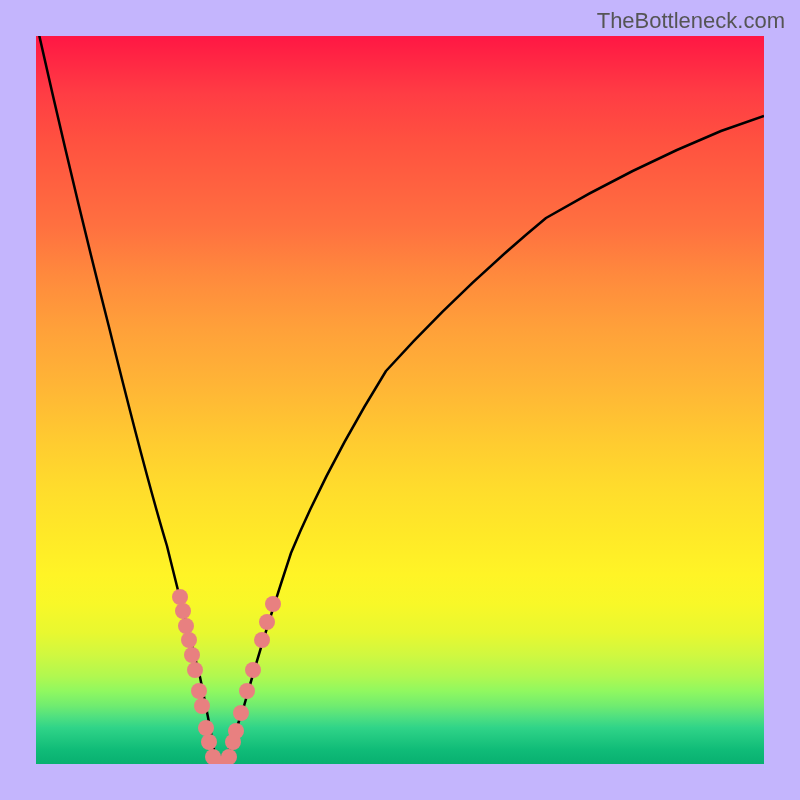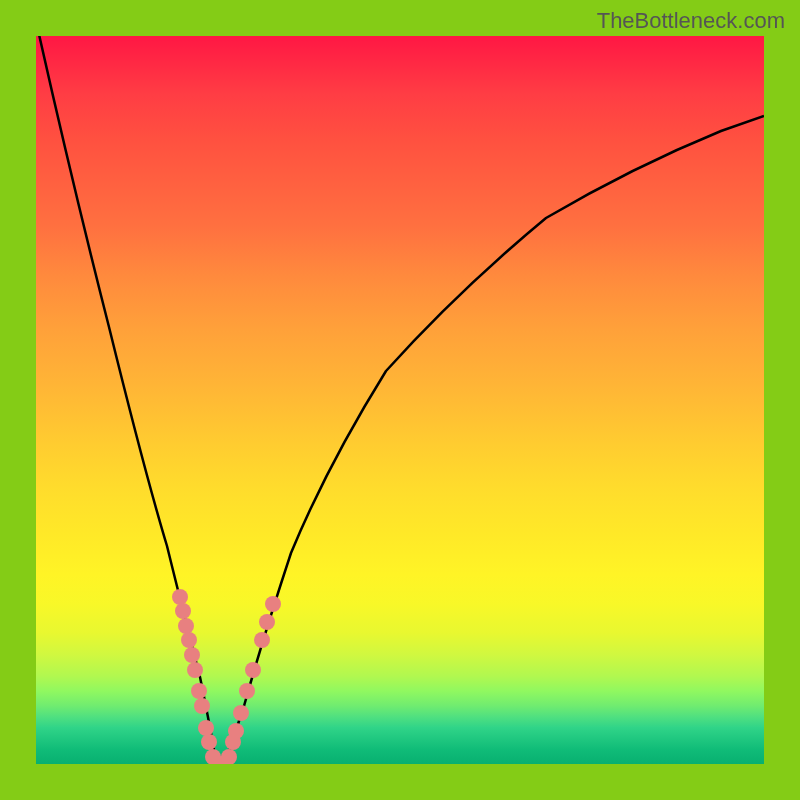--- a/index.html
+++ b/index.html
@@ -13,21 +13,21 @@
       height: 800px;
       overflow: hidden;
       position: relative;
       background: #000;
     }
     
     .container {
       width: 800px;
       height: 800px;
       position: relative;
-      background: #84cc16;
+      background: #c4b5fd;
     }
     
     .watermark {
       position: absolute;
       top: 8px;
       right: 15px;
       font-family: Arial, sans-serif;
       font-size: 22px;
       color: #555;
       z-index: 10;

